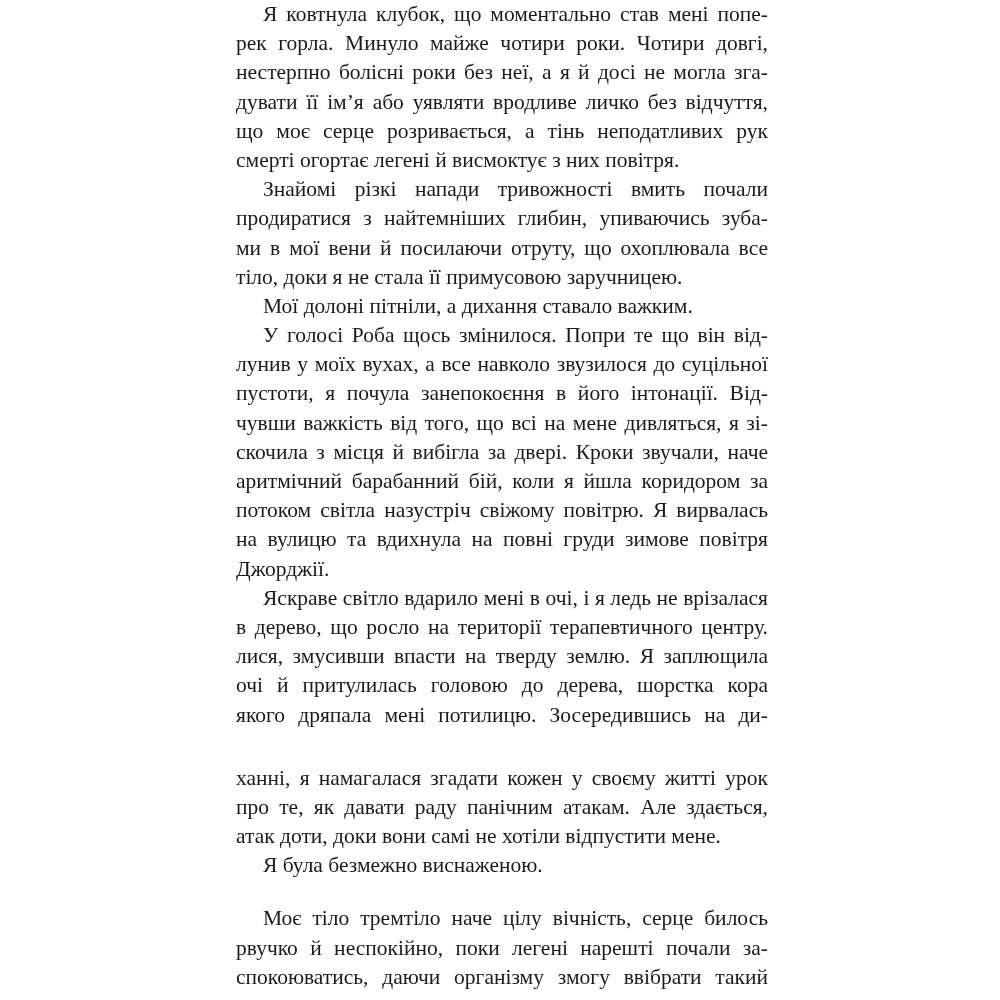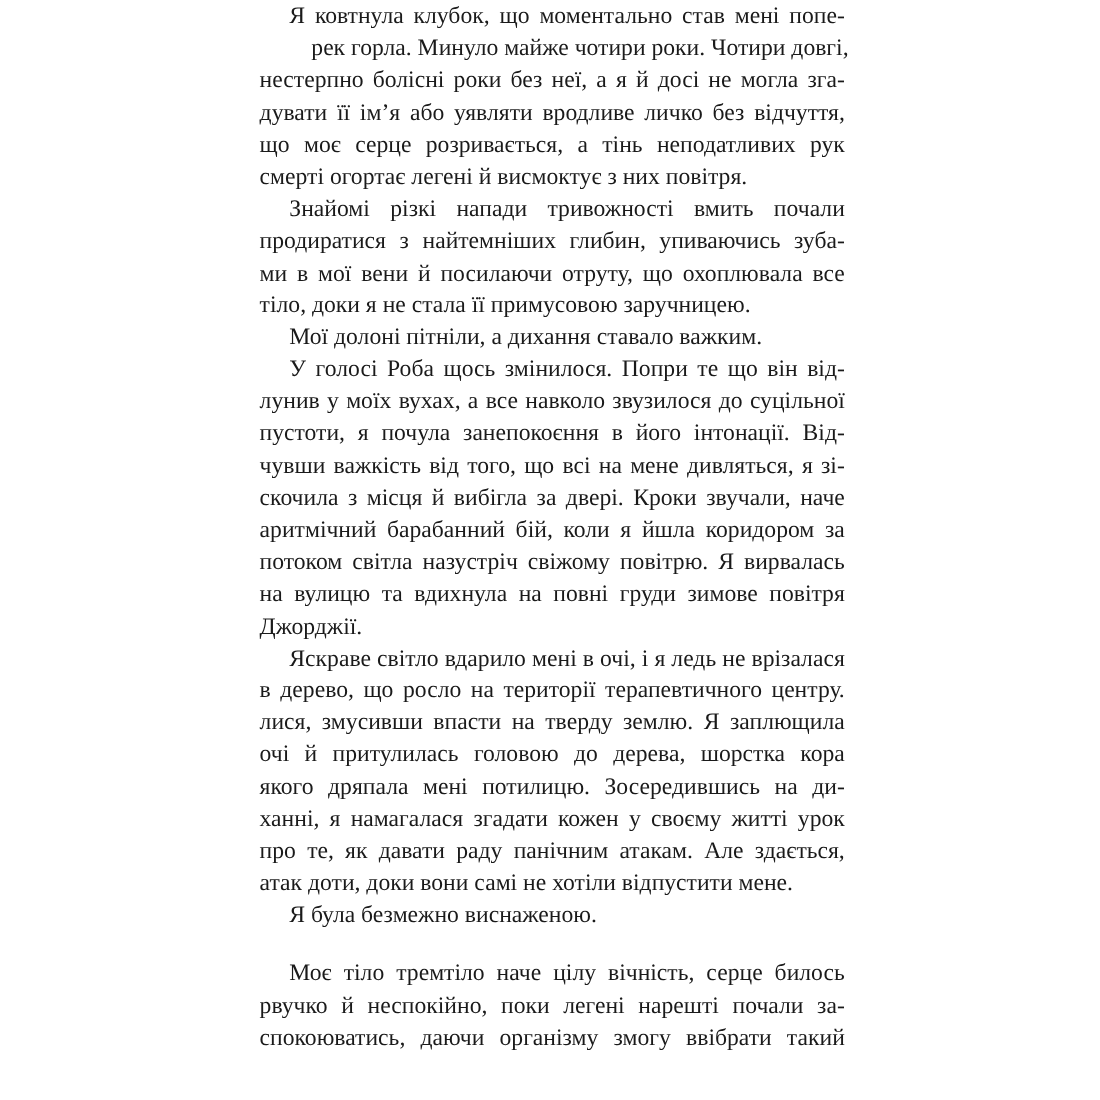--- a/index.html
+++ b/index.html
@@ -47,21 +47,21 @@
     font-family: "DejaVu Serif", serif;
     font-size: 20px;
     color: #222;
   }
 </style>
 </head>
 <body>
 
 <div class="page-text" id="page-text">
     <span class="line indent" style="display: block; width: auto; padding-left: 27px; text-align-last: justify;">Я ковтнула клубок, що моментально став мені попе-</span>
-    <span class="line" style="display: block; width: auto; padding-left: 0px; text-align-last: justify; margin-left: 47px;">рек горла. Минуло майже чотири роки. Чотири довгі,</span>
+    <span class="line" style="display: block; width: auto; padding-left: 0px; text-align-last: justify;">рек горла. Минуло майже чотири роки. Чотири довгі,</span>
     <span class="line" style="display: block; width: auto; padding-left: 0px; text-align-last: justify;">нестерпно болісні роки без неї, а я й досі не могла зга-</span>
     <span class="line" style="display: block; width: auto; padding-left: 0px; text-align-last: justify;">дувати її ім’я або уявляти вродливе личко без відчуття,</span>
     <span class="line" style="display: block; width: auto; padding-left: 0px; text-align-last: justify;">що моє серце розривається, а тінь неподатливих рук</span>
     <span class="line last" style="display: block; width: auto; padding-left: 0px;">смерті огортає легені й висмоктує з них повітря.</span>
     <span class="line indent" style="display: block; width: auto; padding-left: 27px; text-align-last: justify;">Знайомі різкі напади тривожності вмить почали</span>
     <span class="line" style="display: block; width: auto; padding-left: 0px; text-align-last: justify;">продиратися з найтемніших глибин, упиваючись зуба-</span>
     <span class="line" style="display: block; width: auto; padding-left: 0px; text-align-last: justify;">ми в мої вени й посилаючи отруту, що охоплювала все</span>
     <span class="line last" style="display: block; width: auto; padding-left: 0px;">тіло, доки я не стала її примусовою заручницею.</span>
     <span class="line indent last" style="display: block; width: auto; padding-left: 27px;">Мої долоні пітніли, а дихання ставало важким.</span>
     <span class="line indent" style="display: block; width: auto; padding-left: 27px; text-align-last: justify;">У голосі Роба щось змінилося. Попри те що він від-</span>
@@ -71,21 +71,21 @@
     <span class="line" style="display: block; width: auto; padding-left: 0px; text-align-last: justify;">скочила з місця й вибігла за двері. Кроки звучали, наче</span>
     <span class="line" style="display: block; width: auto; padding-left: 0px; text-align-last: justify;">аритмічний барабанний бій, коли я йшла коридором за</span>
     <span class="line" style="display: block; width: auto; padding-left: 0px; text-align-last: justify;">потоком світла назустріч свіжому повітрю. Я вирвалась</span>
     <span class="line" style="display: block; width: auto; padding-left: 0px; text-align-last: justify;">на вулицю та вдихнула на повні груди зимове повітря</span>
     <span class="line last" style="display: block; width: auto; padding-left: 0px;">Джорджії.</span>
     <span class="line indent" style="display: block; width: auto; padding-left: 27px; text-align-last: justify;">Яскраве світло вдарило мені в очі, і я ледь не врізалася</span>
     <span class="line" style="display: block; width: auto; padding-left: 0px; text-align-last: justify;">в дерево, що росло на території терапевтичного центру.</span>
     <span class="line" style="display: block; width: auto; padding-left: 0px; text-align-last: justify;">лися, змусивши впасти на тверду землю. Я заплющила</span>
     <span class="line" style="display: block; width: auto; padding-left: 0px; text-align-last: justify;">очі й притулилась головою до дерева, шорстка кора</span>
     <span class="line" style="display: block; width: auto; padding-left: 0px; text-align-last: justify;">якого дряпала мені потилицю. Зосередившись на ди-</span>
-    <span class="line" style="display: block; width: auto; padding-left: 0px; text-align-last: justify;">ханні, я намагалася згадати кожен у своєму житті урок</span>
+    <span class="line" style="display: block; width: auto; padding-left: 0px; text-align-last: justify; margin-top: 34px;">ханні, я намагалася згадати кожен у своєму житті урок</span>
     <span class="line" style="display: block; width: auto; padding-left: 0px; text-align-last: justify;">про те, як давати раду панічним атакам. Але здається,</span>
     <span class="line last" style="display: block; width: auto; padding-left: 0px;">атак доти, доки вони самі не хотіли відпустити мене.</span>
     <span class="line indent last" style="display: block; width: auto; padding-left: 27px;">Я була безмежно виснаженою.</span>
     <span class="line indent" style="display: block; width: auto; padding-left: 27px; text-align-last: justify; margin-top: 24px;">Моє тіло тремтіло наче цілу вічність, серце билось</span>
     <span class="line" style="display: block; width: auto; padding-left: 0px; text-align-last: justify;">рвучко й неспокійно, поки легені нарешті почали за-</span>
     <span class="line" style="display: block; width: auto; padding-left: 0px; text-align-last: justify;">спокоюватись, даючи організму змогу ввібрати такий</span>
   </div>
 
 <div class="page-number">15</div>
 

